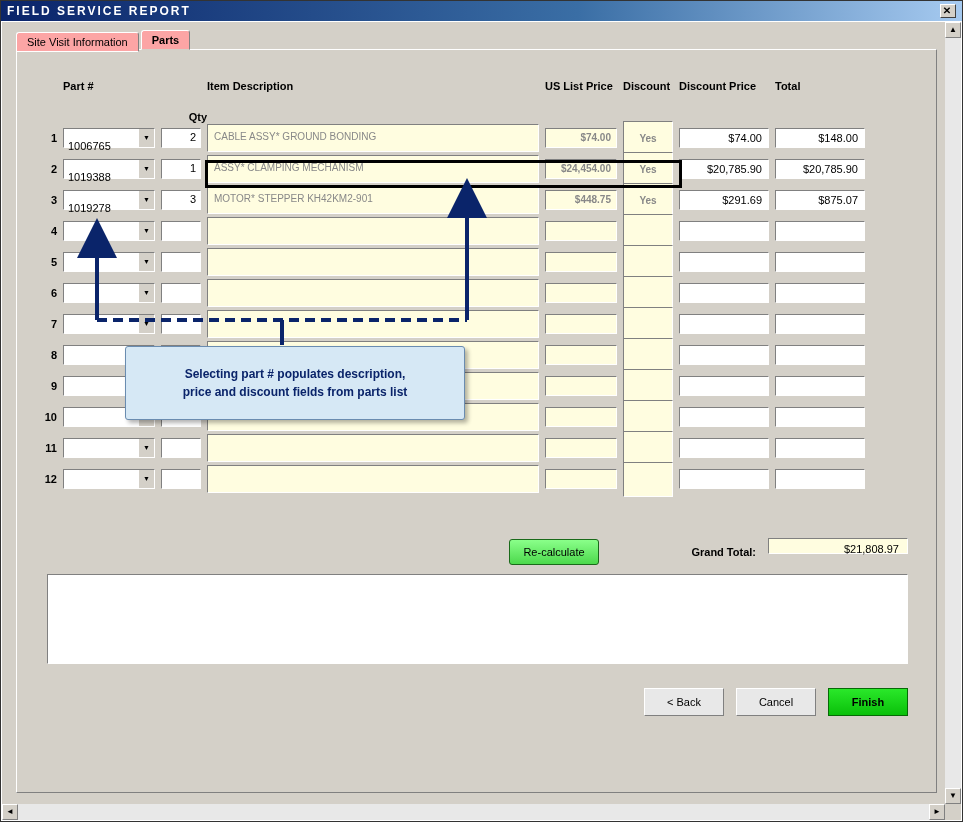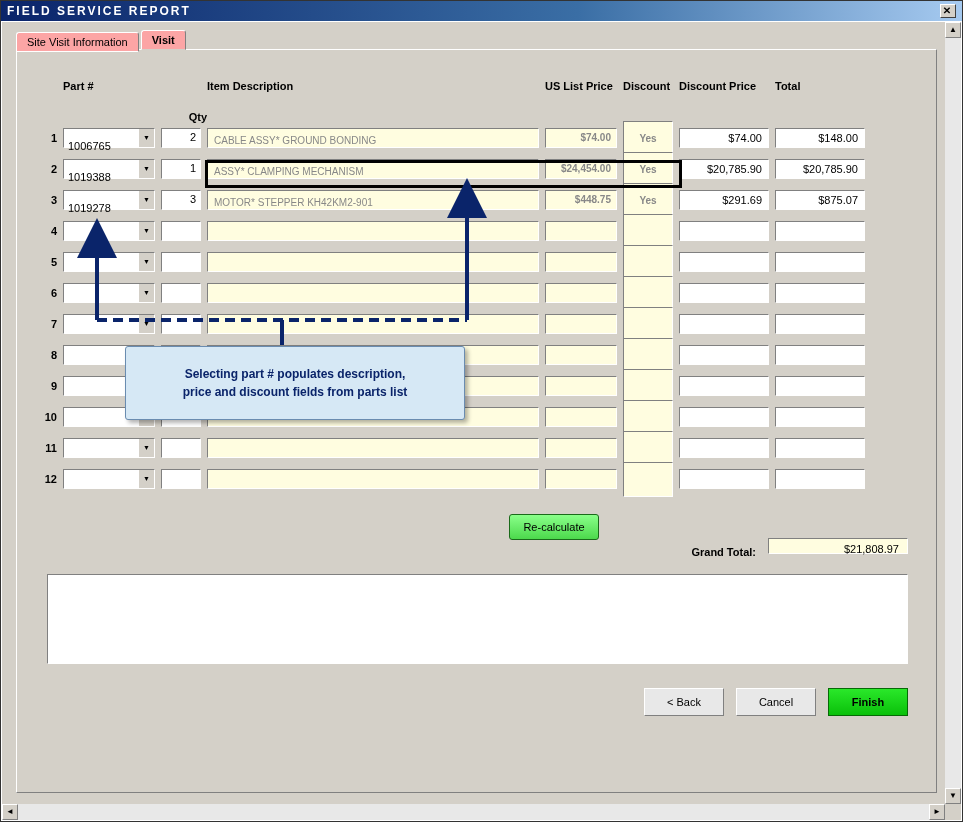--- a/index.html
+++ b/index.html
@@ -192,21 +192,21 @@
     border: 1px solid #808080;
     border-right-color: #fff;
     border-bottom-color: #fff;
     background: #fff;
     text-align: right;
     padding: 2px 4px;
     margin-right: 6px;
     font-size: 11px;
   }
   .desc-cell {
-    width: 332px; height: 20px;
+    width: 332px; height: 28px;
     border: 1px solid #808080;
     border-right-color: #fff;
     border-bottom-color: #fff;
     background: #fffde0;
     padding: 6px 6px;
     margin-right: 6px;
     font-size: 10px;
     color: #888;
   }
   .price-cell {
@@ -265,21 +265,21 @@
     line-height: 1.5;
     z-index: 10;
   }
   .diag-label {
     font-weight: bold;
     margin-top: 34px;
     margin-bottom: 6px;
   }
   .recalc-btn {
     position: absolute;
-    left: 492px; top: 464px;
+    left: 492px; top: 489px;
     width: 90px; height: 26px;
     background: linear-gradient(to bottom, #8aff8a, #4cd94c);
     border: 1px solid #1a6a1a;
     border-radius: 3px;
     font-size: 11px;
     cursor: pointer;
   }
   .grand-label {
     position: absolute;
     right: 180px; top: 496px;
@@ -349,21 +349,21 @@
   <div class="scrollbar-v"></div>
   <div class="scroll-down">▼</div>
   <div class="scroll-left">◄</div>
   <div class="scrollbar-h"></div>
   <div class="scroll-right">►</div>
   <div class="scroll-corner"></div>
 
   <div class="client">
     <div class="tabs">
       <div class="tab inactive">Site Visit Information</div>
-      <div class="tab active">Visit</div>
+      <div class="tab active">Parts</div>
     </div>
 
     <div class="panel">
 
       <div class="grid">
         <div class="headers">
           <div class="h-num"></div>
           <div class="h-part">Part #</div>
           <div class="h-qty">Qty</div>
           <div class="h-desc">Item Description</div>

